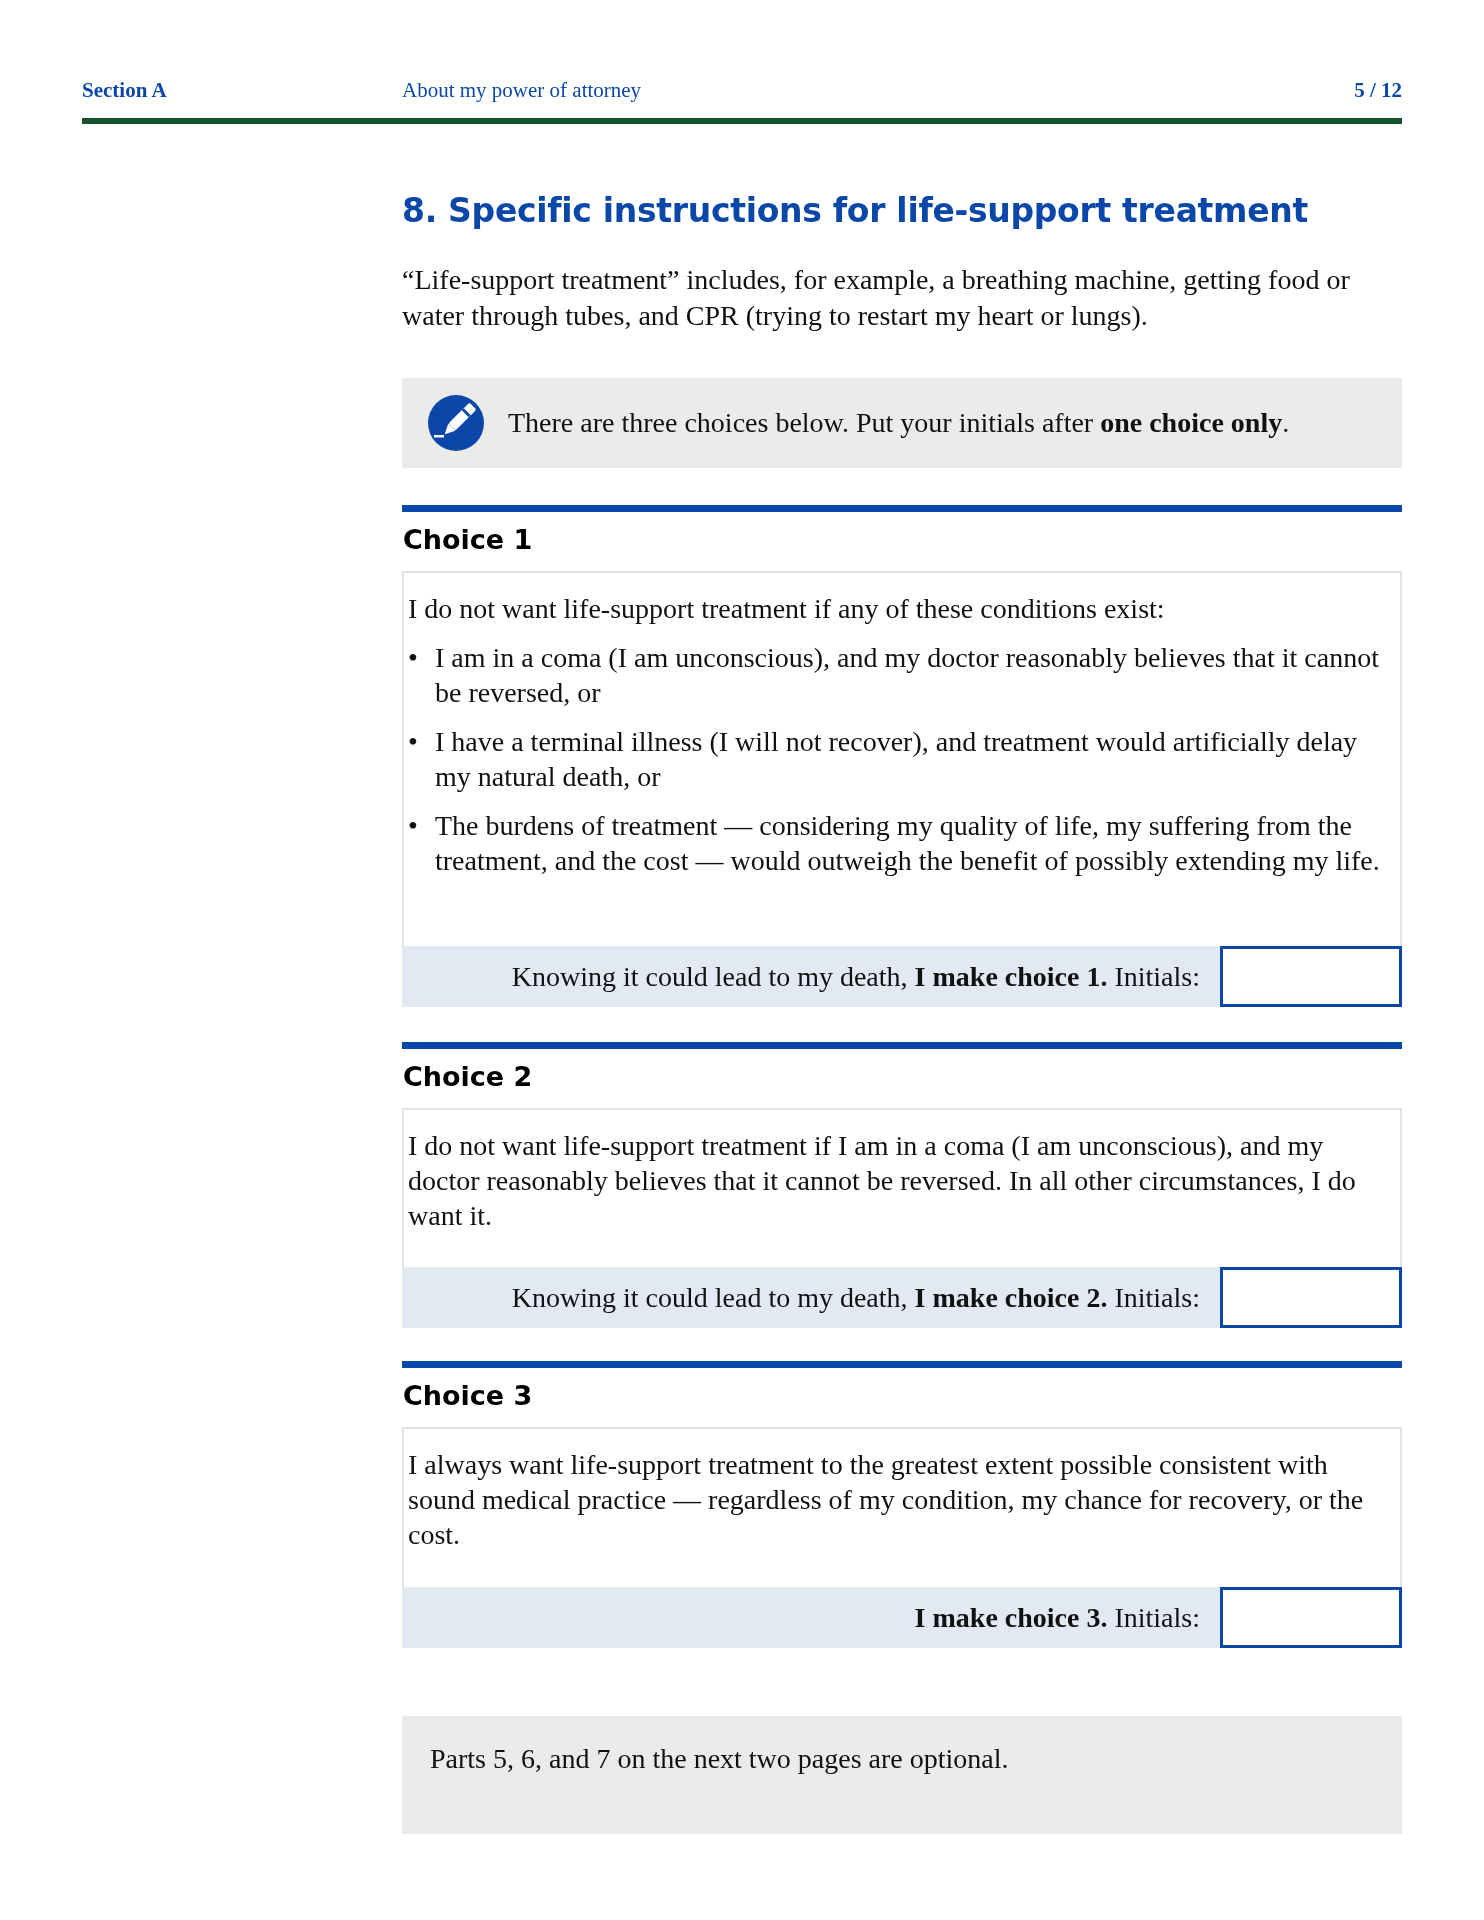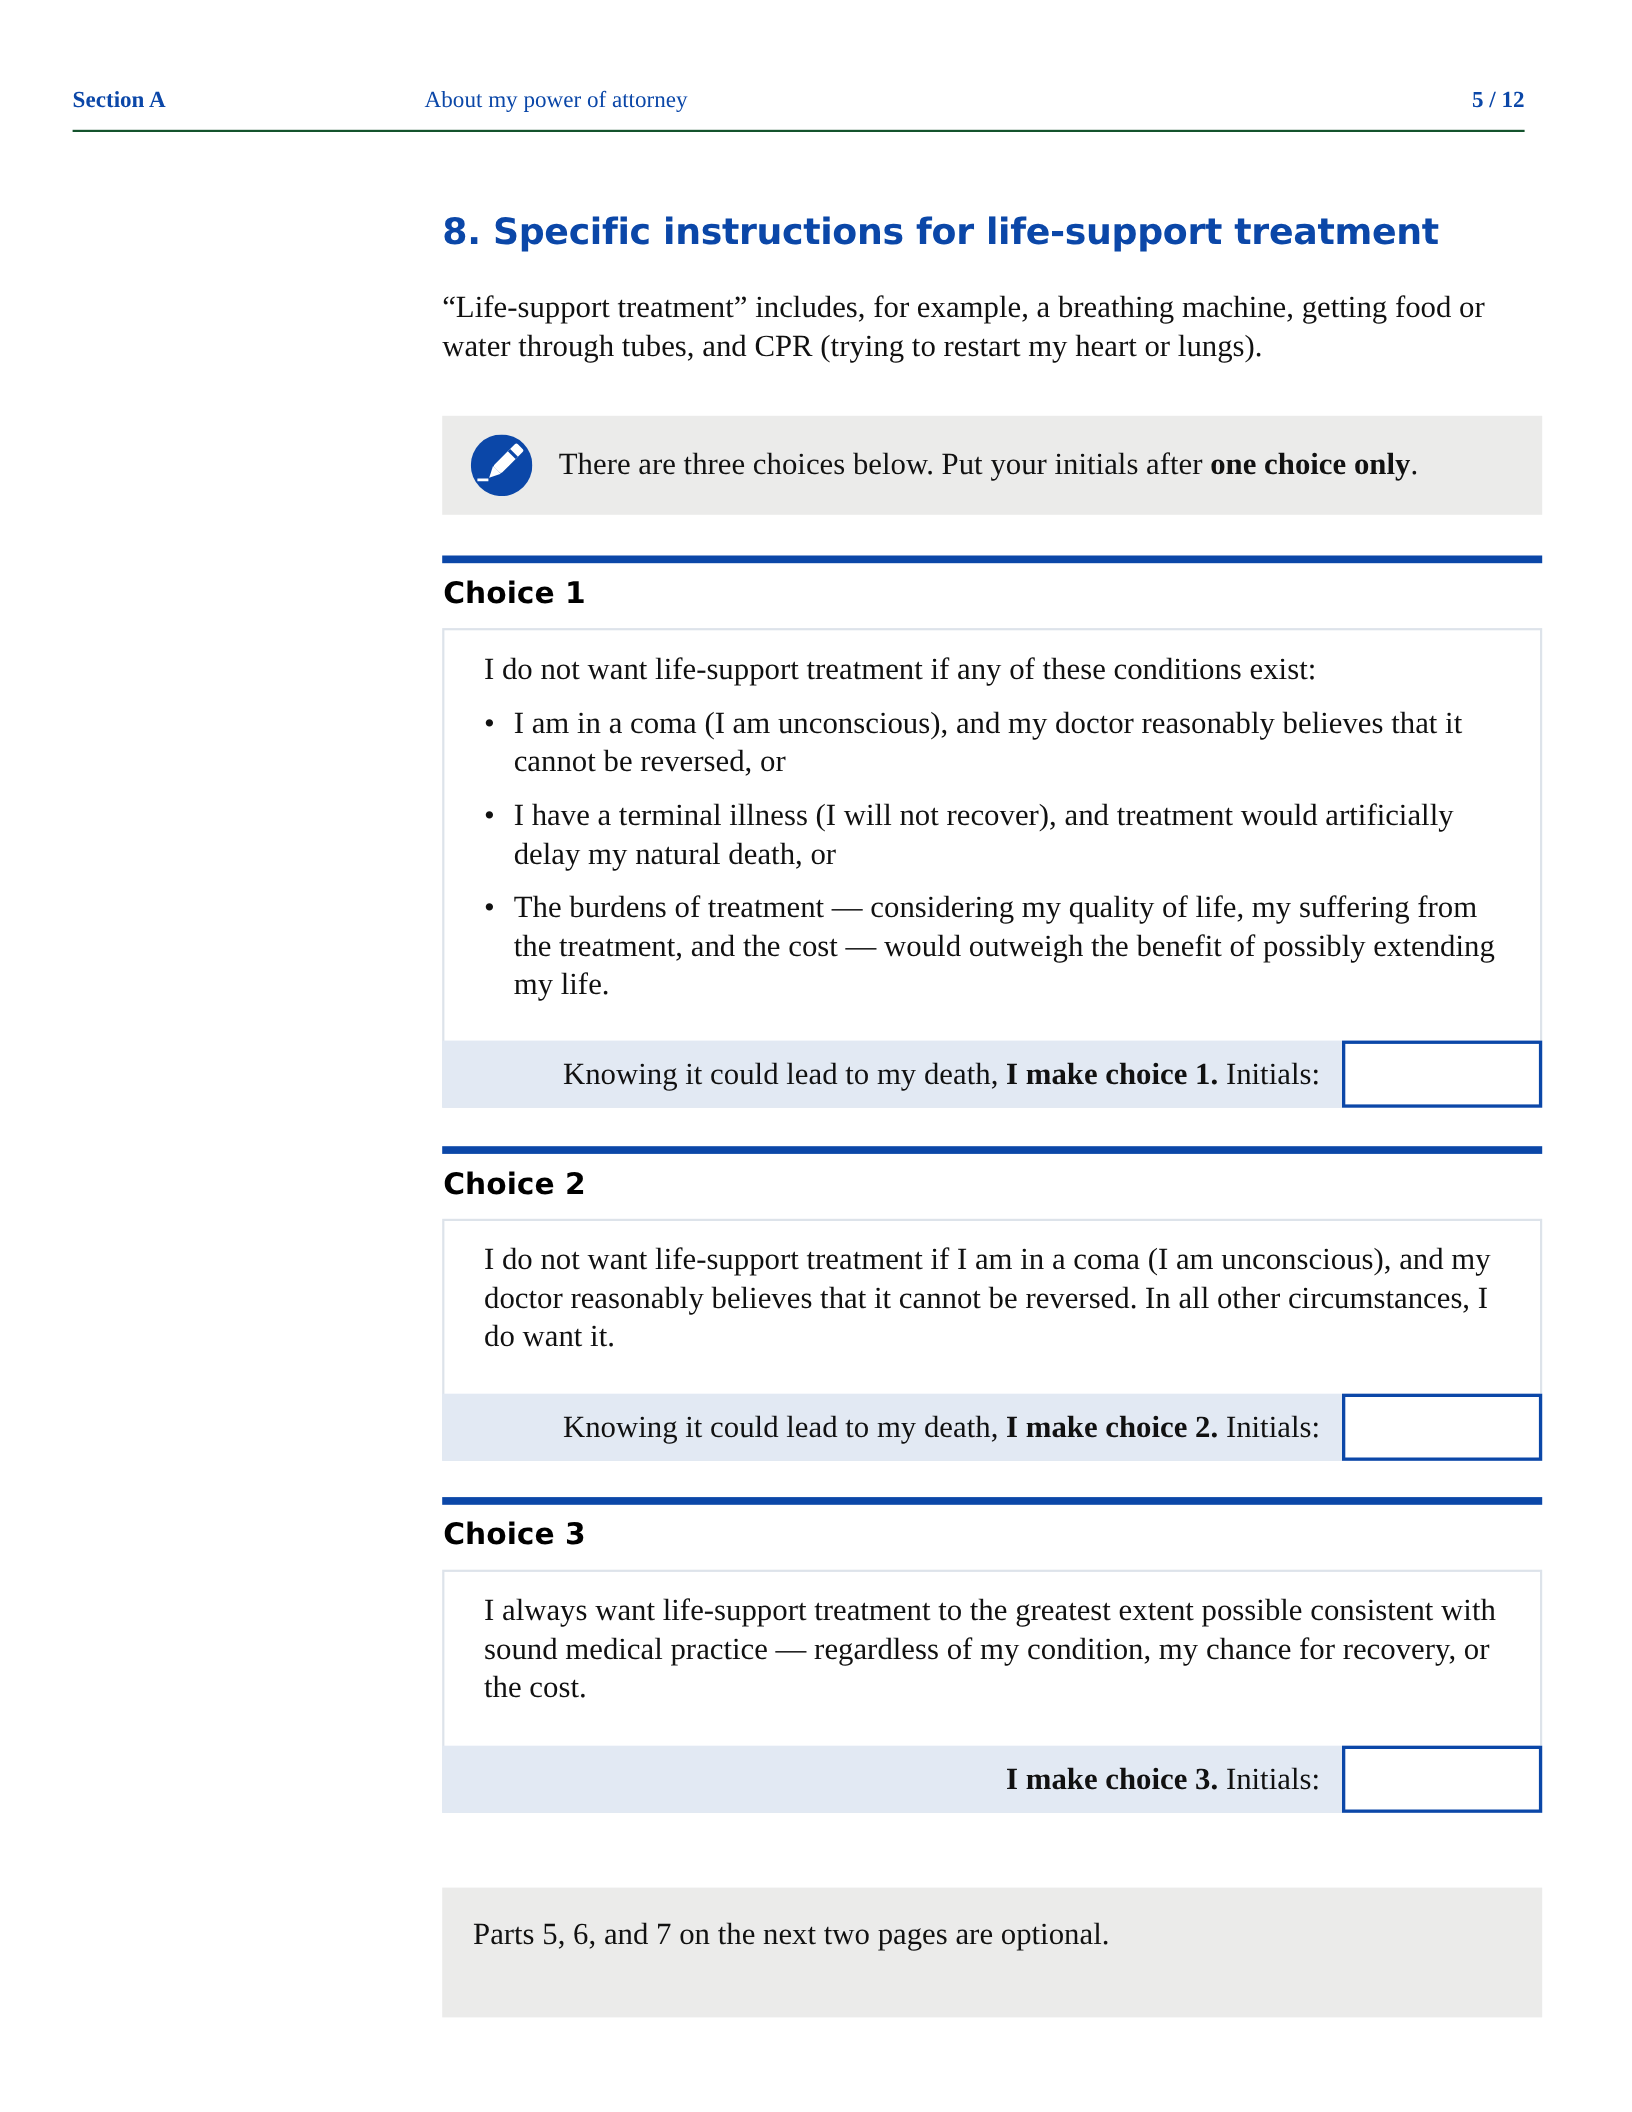--- a/index.html
+++ b/index.html
@@ -1,19 +1,19 @@
 <!DOCTYPE html>
 <html><head>
 <meta charset="utf-8">
 <style>
   html, body { margin: 0; padding: 0; background: #ffffff; }
   body { width: 1484px; height: 1920px; position: relative; overflow: hidden;
          font-family: "DejaVu Serif", "Liberation Serif", serif; color: #111; }
-  .header { position: absolute; left: 66px; top: 76px; width: 1320px; height: 42px;
-            border-bottom: 2px solid #14532d; }
+  .header { position: absolute; left: 82px; top: 76px; width: 1320px; height: 42px;
+            border-bottom: 6px solid #14532d; }
   .header span { position: absolute; top: 2px; font-family: "Liberation Serif", "DejaVu Serif", serif;
                  font-size: 21px; color: #0b47a8; }
   .h-section { left: 0; font-weight: bold; }
   .h-title { left: 320px; }
   .h-page { right: 0; font-weight: bold; }
   .title { position: absolute; left: 402px; top: 191px; margin: 0;
            font-family: "DejaVu Sans", "Liberation Sans", sans-serif; font-weight: bold;
            font-size: 33px; color: #0b47a8; letter-spacing: -0.3px; }
   .intro { position: absolute; left: 402px; top: 262px; width: 1000px; margin: 0;
            font-family: "Liberation Serif", "DejaVu Serif", serif; font-size: 28px; line-height: 36px; }
@@ -22,21 +22,21 @@
              background: #ebebea; display: flex; align-items: center; }
   .callout .icon { width: 56px; height: 56px; margin-left: 26px; margin-right: 24px; flex: none; }
   .callout .text { font-family: "Liberation Serif", "DejaVu Serif", serif; font-size: 28px; }
 
   .choice-rule { position: absolute; left: 402px; width: 1000px; height: 7px; background: #0b47a8; }
   .choice-heading { position: absolute; left: 403px; margin: 0;
                     font-family: "DejaVu Sans", "Liberation Sans", sans-serif; font-weight: bold;
                     font-size: 27px; color: #000000; }
   .choice-box { position: absolute; left: 402px; width: 1000px; border: 2px solid #dde3ea;
                 box-sizing: border-box; background: #fff; }
-  .choice-body { padding: 18px 20px 0 36px; font-family: "Liberation Serif", "DejaVu Serif", serif;
+  .choice-body { padding: 18px 20px 0 4px; font-family: "Liberation Serif", "DejaVu Serif", serif;
                  font-size: 28px; line-height: 35px; }
   .choice-body p { margin: 0 0 14px 0; }
   .choice-body ul { margin: 0; padding: 0; list-style: none; }
   .choice-body li { position: relative; padding-left: 27px; margin-bottom: 14px; }
   .choice-body li .bullet { position: absolute; left: 0; top: 0; }
   .choice-footer { position: absolute; left: -2px; right: -2px; bottom: -2px; height: 61px;
                    background: #e2e9f3; display: flex; align-items: center; justify-content: flex-end; }
   .choice-footer .statement { font-family: "Liberation Serif", "DejaVu Serif", serif; font-size: 28px;
                               margin-right: 20px; white-space: nowrap; }
   .choice-footer .statement b { font-weight: bold; }

